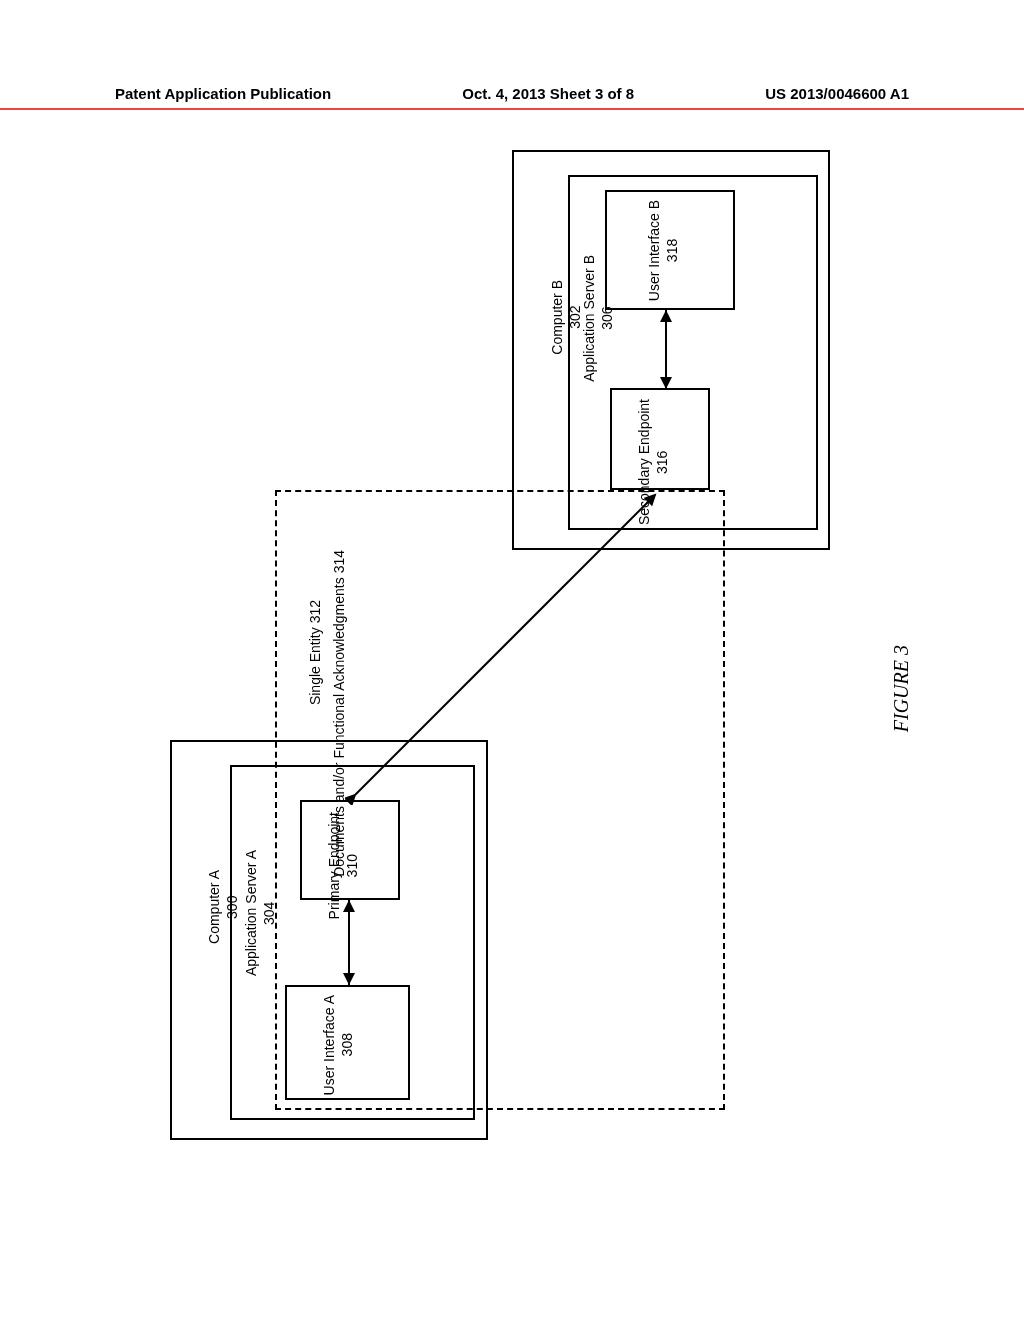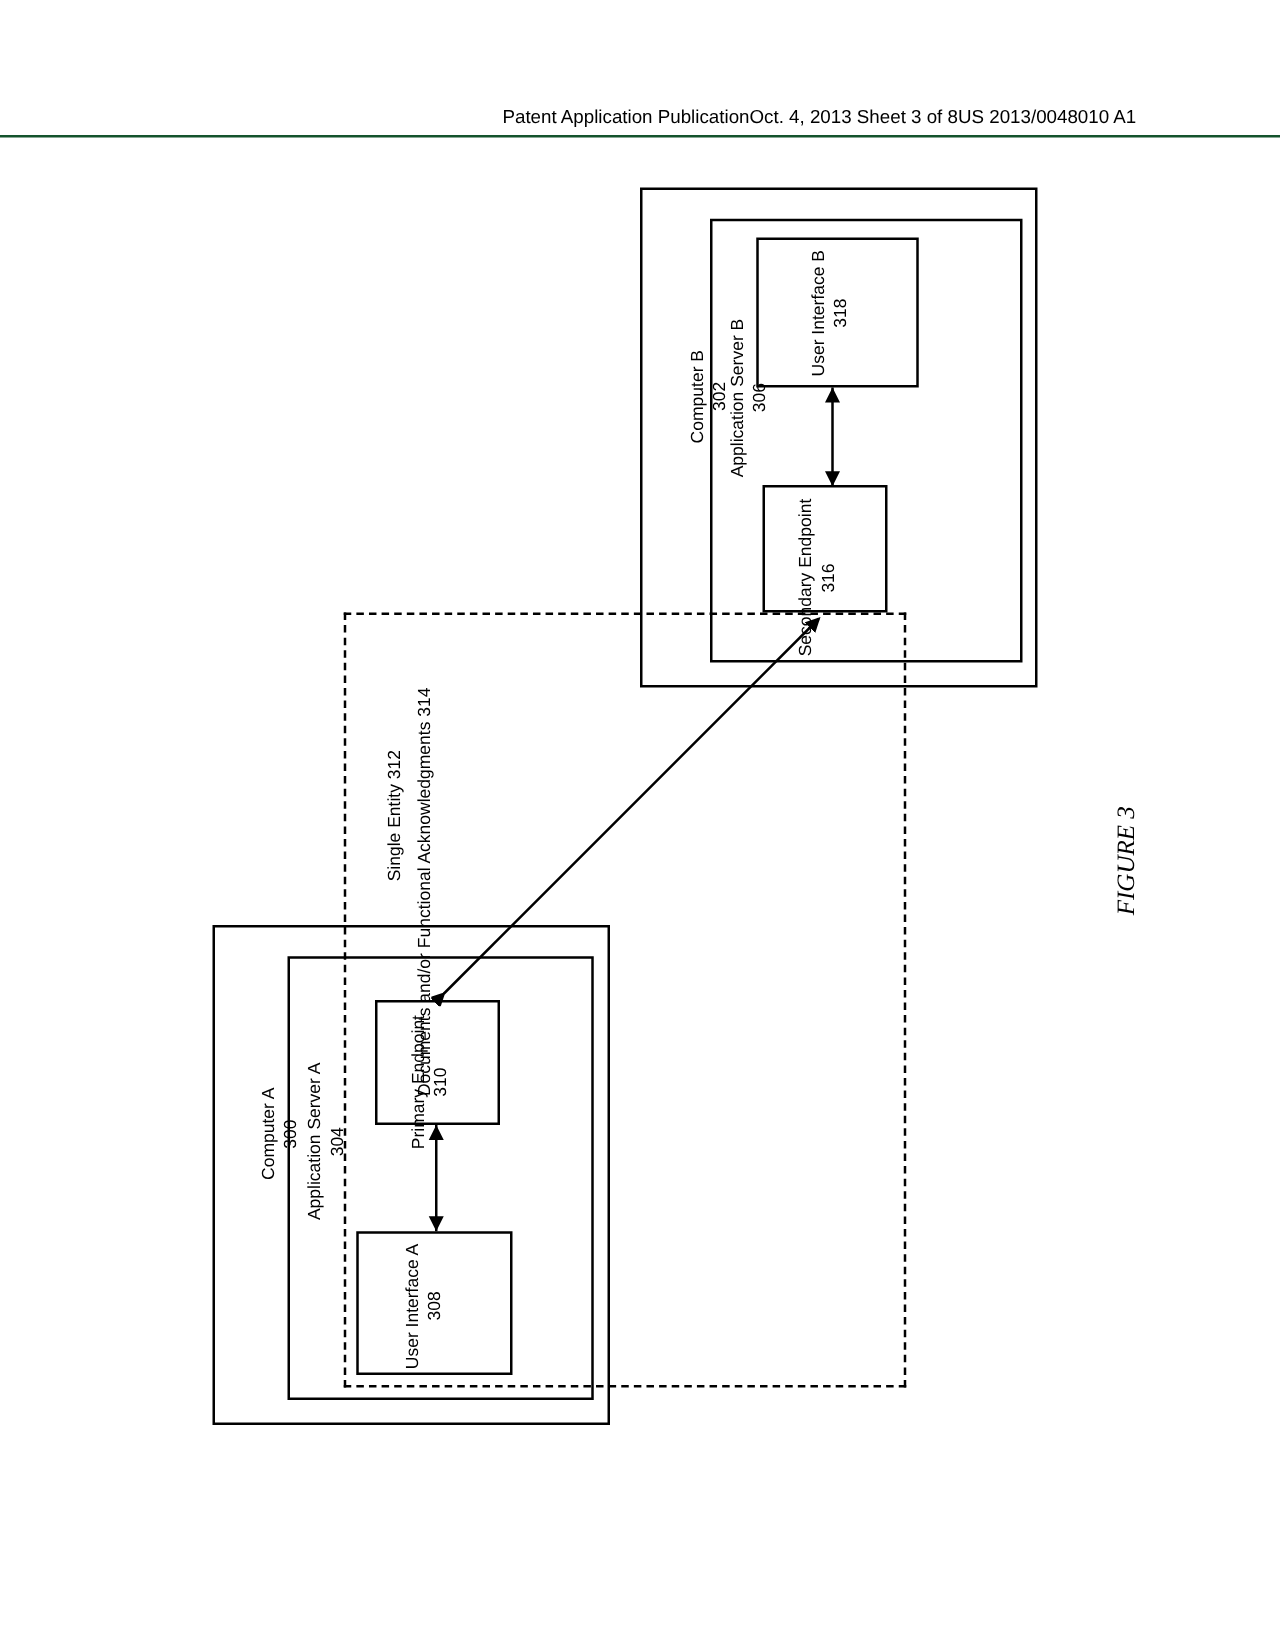--- a/index.html
+++ b/index.html
@@ -1,18 +1,18 @@
 <!DOCTYPE html>
 <html><head>
   <meta charset="utf-8">
   <style>
     * { margin: 0; padding: 0; box-sizing: border-box; }
     body { font-family: Arial, sans-serif; background: white; width: 1024px; height: 1320px; position: relative; }
     
-    .header { position: absolute; top: 85px; left: 0; right: 0; display: flex; justify-content: flex-end; padding: 0 115px; font-size: 15px; font-weight: normal; border-bottom: 2px solid #14532d; padding-bottom: 6px; }
+    .header { position: absolute; top: 85px; left: 0; right: 0; display: flex; justify-content: space-between; padding: 0 115px; font-size: 15px; font-weight: bold; border-bottom: 2px solid #ef4444; padding-bottom: 6px; }
     
     .figure-container { position: absolute; top: 150px; left: 170px; width: 660px; height: 1000px; }
     
     .box { position: absolute; border: 2px solid black; font-size: 14px; }
     .box-label { position: absolute; writing-mode: vertical-rl; transform: rotate(180deg); text-align: center; line-height: 1.3; }
     
     
     .computer-a { left: 0; top: 590px; width: 318px; height: 400px; }
     .computer-a-label { left: 35px; top: 720px; font-size: 14px; }
     
@@ -67,21 +67,21 @@
     .arrow3-line { left: 495px; top: 160px; width: 2px; height: 78px; }
     .arrow3-up { left: 490px; top: 160px; }
     .arrow3-down { left: 490px; top: 227px; }
   </style>
 </head>
 <body>
 
 <div class="header">
   <span>Patent Application Publication</span>
   <span>Oct. 4, 2013  Sheet 3 of 8</span>
-  <span>US 2013/0048010 A1</span>
+  <span>US 2013/0046600 A1</span>
 </div>
 
 <div class="figure-container">
 
   <div class="box computer-a"></div>
   <div class="box-label computer-a-label">
     <span>Computer A</span><br><span>300</span>
   </div>
 
   <div class="box appserver-a"></div>

